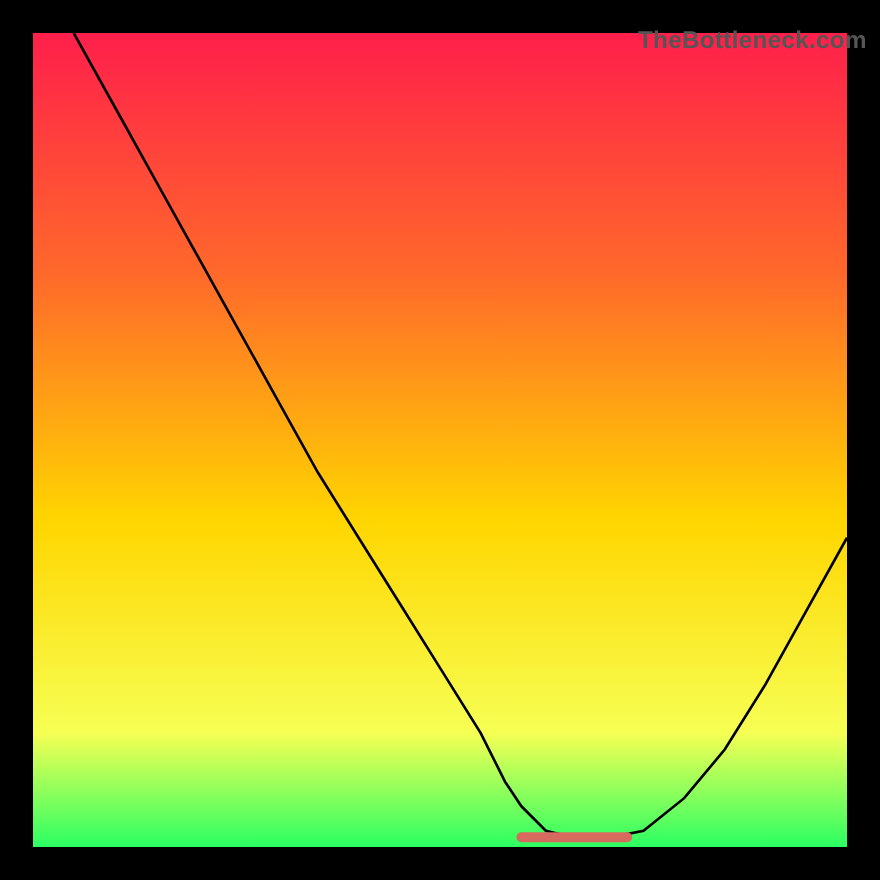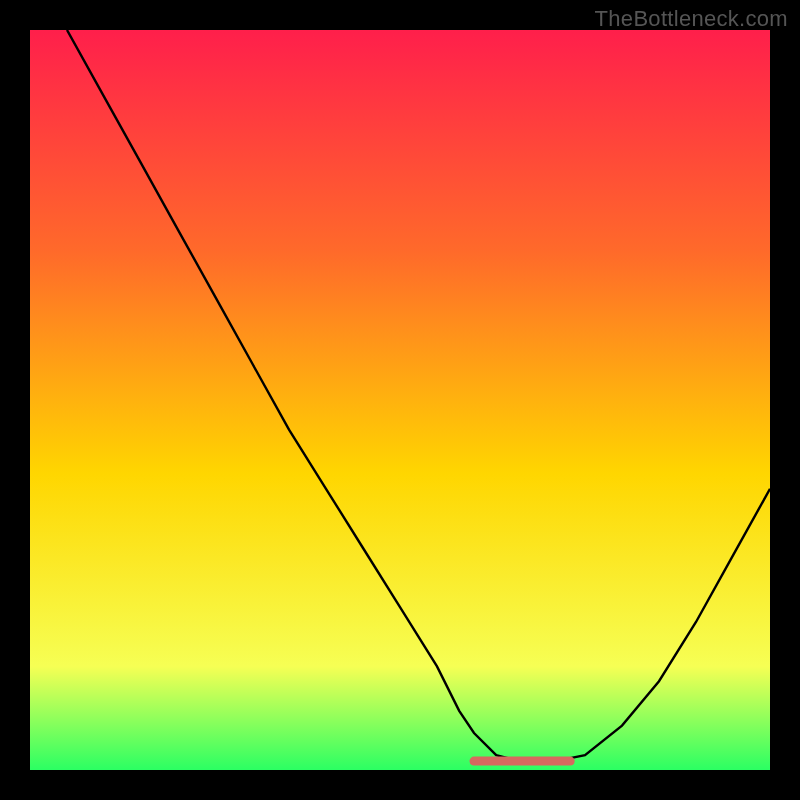--- a/index.html
+++ b/index.html
@@ -21,25 +21,25 @@
   }
   .plot {
     position: absolute;
     left: 0;
     top: 0;
     width: 740px;
     height: 740px;
   }
   .watermark {
     position: absolute;
-    top: 6px;
+    top: 24px;
     right: 12px;
     color: #555;
     font-size: 22px;
-    font-weight: 400;
+    font-weight: 700;
     letter-spacing: 0.3px;
     user-select: none;
   }
   svg {
     display: block;
   }
 </style>
 </head>
 <body>
 

